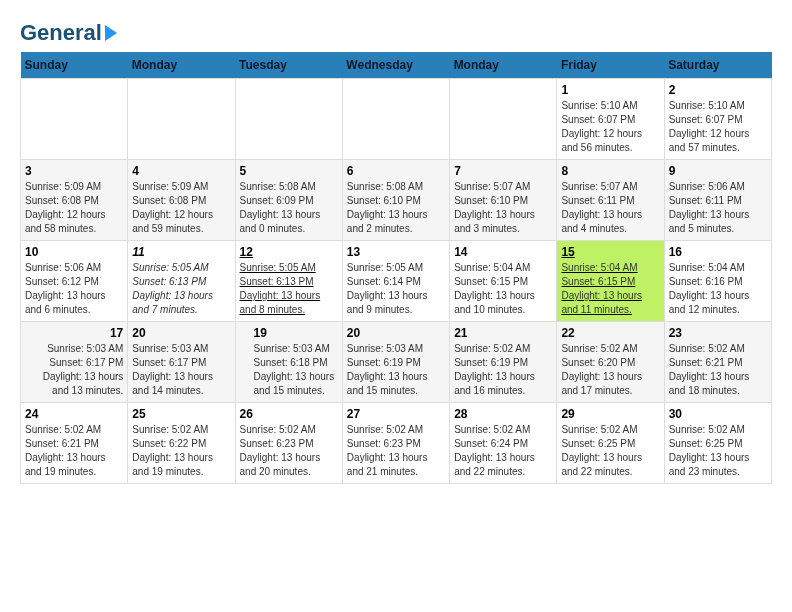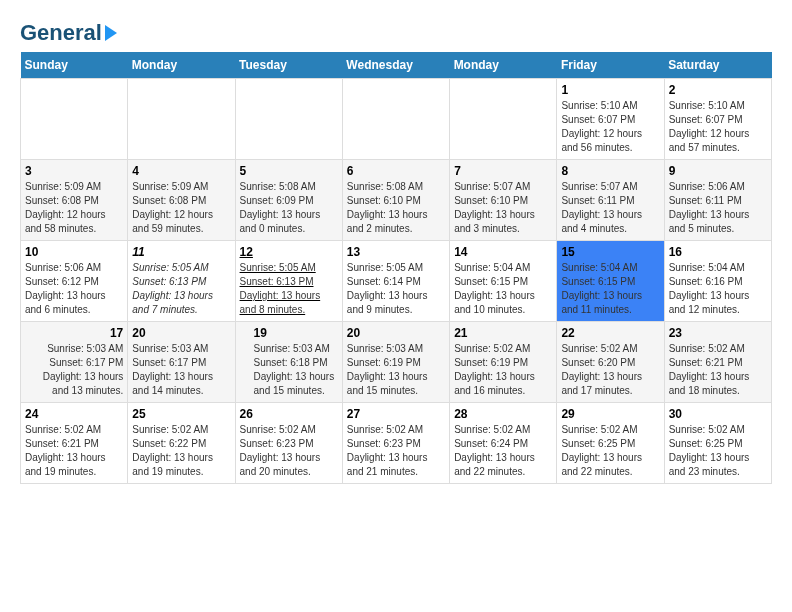--- a/index.html
+++ b/index.html
@@ -33,21 +33,21 @@
       font-size: 16px;
       color: #555;
     }
     .calendar-table {
       width: 100%;
       border-collapse: collapse;
       font-size: 11px;
     }
     .calendar-table th {
       background-color: #2980b9;
-      color: #ffffff;
+      color: #0f172a;
       padding: 6px 4px;
       text-align: left;
       font-size: 12px;
       font-weight: bold;
     }
     .calendar-table td {
       border: 1px solid #ddd;
       vertical-align: top;
       padding: 4px;
       width: calc(100% / 7);
@@ -191,21 +191,21 @@
           <div class="day-info" style="white-space: pre-line;">Sunrise: 5:05 AM
 Sunset: 6:14 PM
 Daylight: 13 hours and 9 minutes.</div>
         </td>
         <td style="background: rgb(255, 255, 255);">
           <div class="day-number">14</div>
           <div class="day-info" style="white-space: pre-line;">Sunrise: 5:04 AM
 Sunset: 6:15 PM
 Daylight: 13 hours and 10 minutes.</div>
         </td>
-        <td style="background: #3b82f6;">
+        <td style="background: #bef264; text-decoration: underline;">
           <div class="day-number">15</div>
           <div class="day-info" style="white-space: pre-line;">Sunrise: 5:04 AM
 Sunset: 6:15 PM
 Daylight: 13 hours and 11 minutes.</div>
         </td>
         <td style="background: rgb(255, 255, 255);">
           <div class="day-number">16</div>
           <div class="day-info" style="white-space: pre-line;">Sunrise: 5:04 AM
 Sunset: 6:16 PM
 Daylight: 13 hours and 12 minutes.</div>

